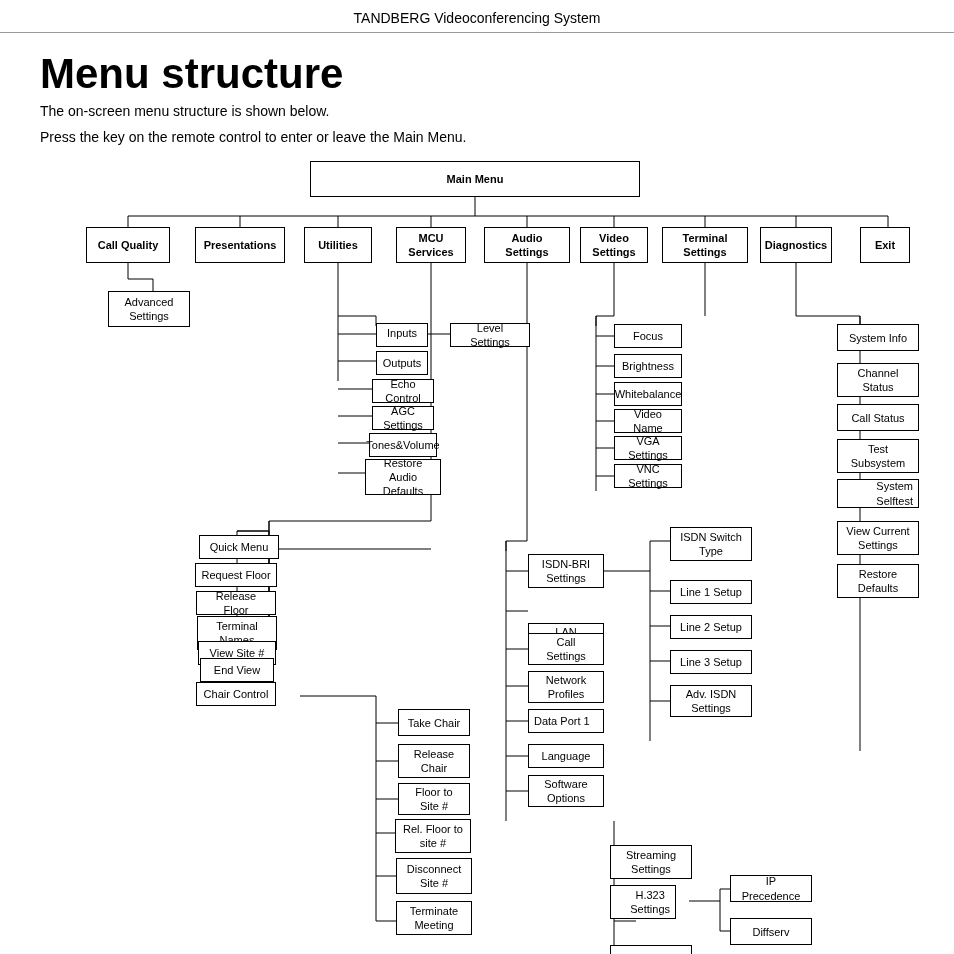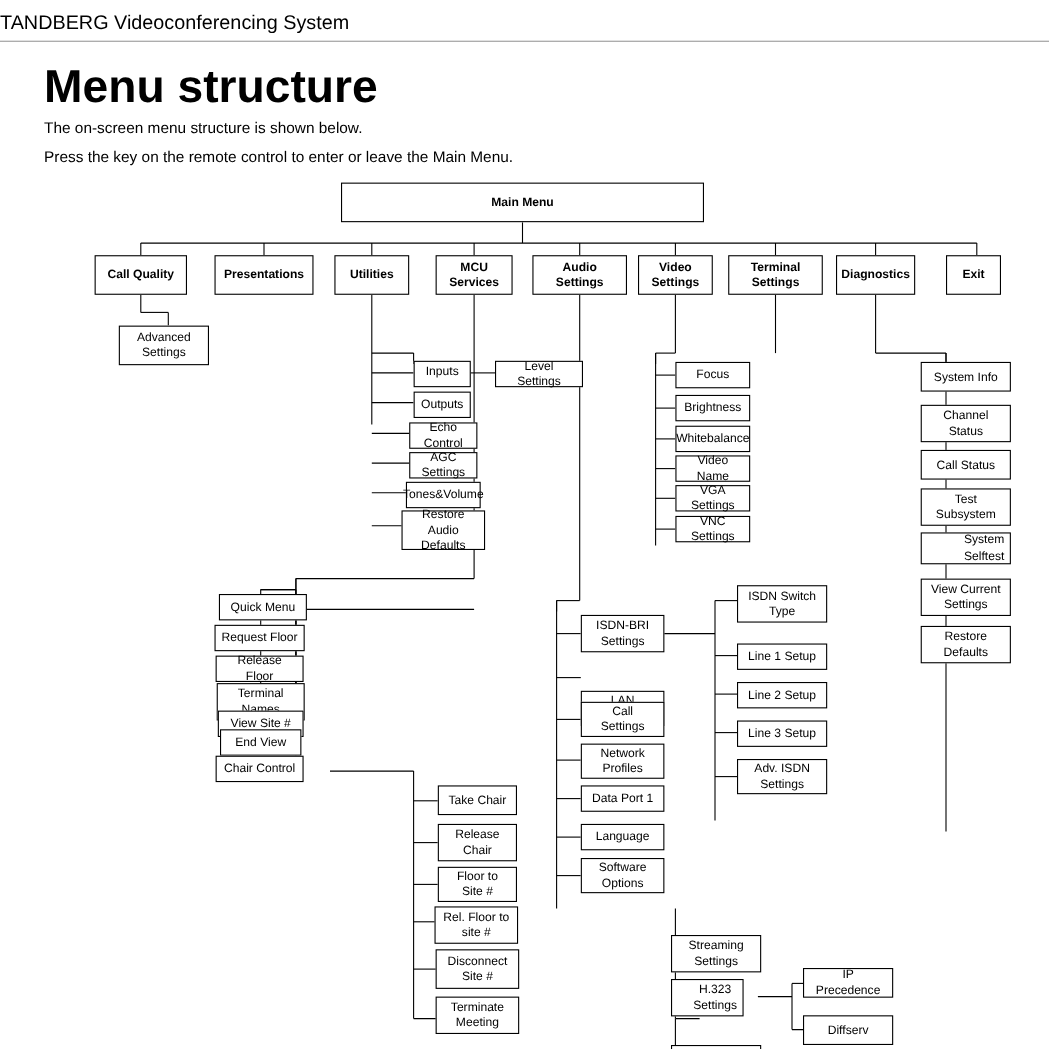--- a/index.html
+++ b/index.html
@@ -5,22 +5,23 @@
     * { box-sizing: border-box; margin: 0; padding: 0; }
     body {
       font-family: Arial, Helvetica, sans-serif;
       background: #fff;
       color: #000;
       width: 954px;
       min-height: 954px;
       position: relative;
     }
     .page-header {
+      text-align: center;
       padding: 10px 0 6px;
-      font-size: 18px;
+      font-size: 14px;
       border-bottom: 1.5px solid #999;
     }
     .page-content {
       padding: 18px 40px 20px 40px;
     }
     .page-title {
       font-size: 42px;
       font-weight: 900;
       line-height: 1.1;
       margin-bottom: 6px;
@@ -351,21 +352,21 @@
 Settings</span>
     </div>
     <div class="box" style="left:488px; top:472px; width:76px; height:32px; display:flex; align-items:center; justify-content:center; white-space:pre-line; text-align:center;">
       <span>Call
 Settings</span>
     </div>
     <div class="box" style="left:488px; top:510px; width:76px; height:32px; display:flex; align-items:center; justify-content:center; white-space:pre-line; text-align:center;">
       <span>Network
 Profiles</span>
     </div>
-    <div class="box" style="left:488px; top:548px; width:76px; height:24px; display:flex; align-items:center; justify-content:center;">
+    <div class="box" style="left:488px; top:548px; width:76px; height:24px; display:flex; align-items:center; justify-content:flex-start;">
       <span>Data Port 1</span>
     </div>
     <div class="box" style="left:488px; top:583px; width:76px; height:24px; display:flex; align-items:center; justify-content:center;">
       <span>Language</span>
     </div>
     <div class="box" style="left:488px; top:614px; width:76px; height:32px; display:flex; align-items:center; justify-content:center; white-space:pre-line; text-align:center;">
       <span>Software
 Options</span>
     </div>
 

